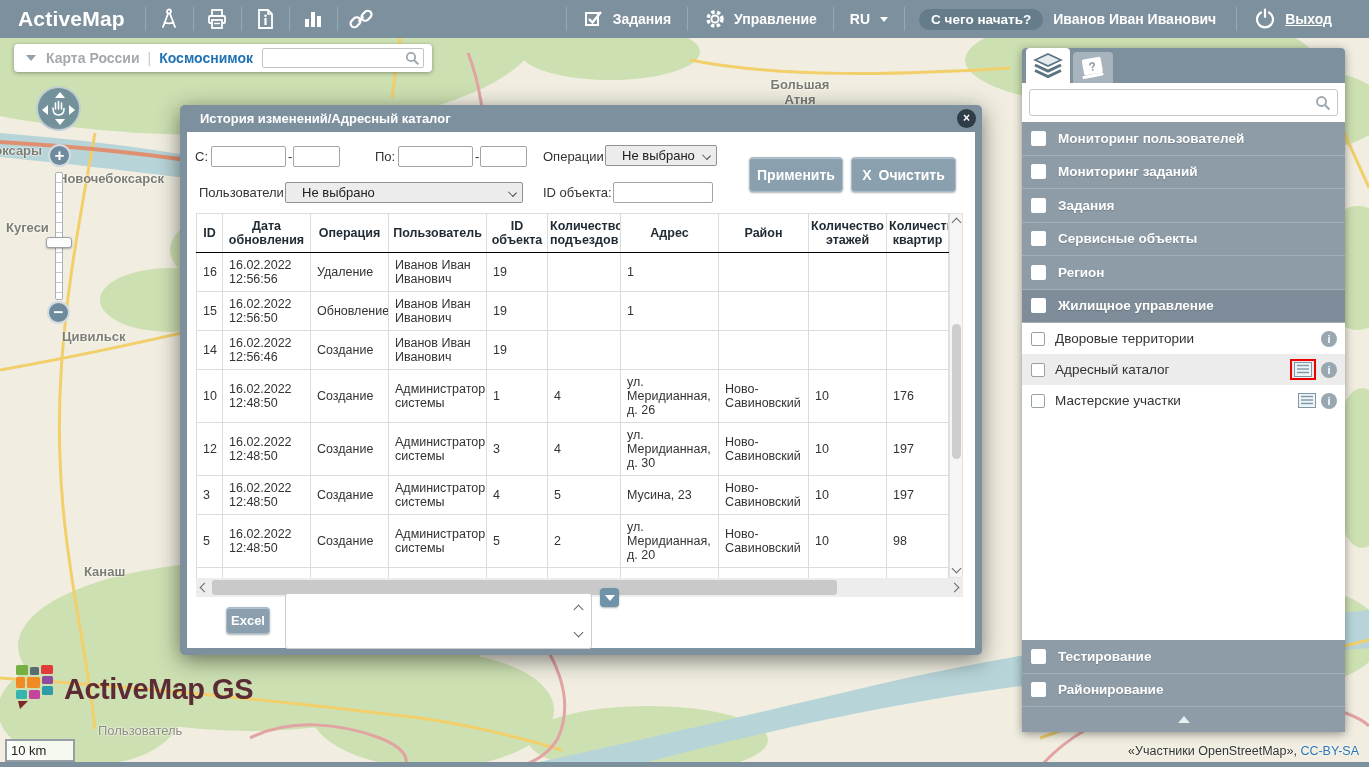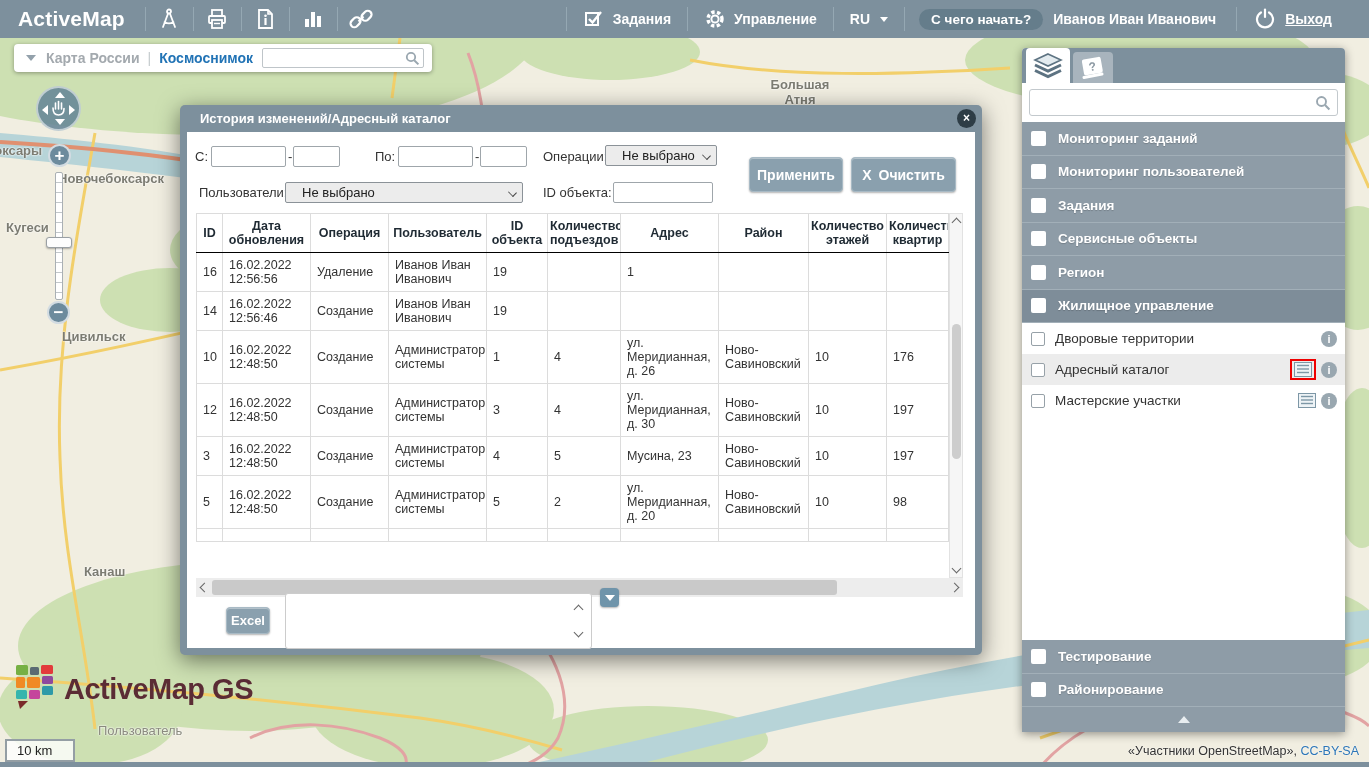--- a/index.html
+++ b/index.html
@@ -152,21 +152,21 @@
                font-weight:bold; display:inline-flex; align-items:center; justify-content:center; cursor:pointer; }
   #sb-spacer { flex:1; background:#fff; }
   #sb-footer { height:25px; background:#8e9ca7; display:flex; align-items:center; justify-content:center; cursor:pointer; }
   #sb-footer i { width:0; height:0; border-left:6px solid transparent; border-right:6px solid transparent; border-bottom:7px solid #e8edf0; display:block; }
 
   
   #logo { position:absolute; left:14px; top:663px; z-index:3; display:flex; align-items:flex-start; }
   #logo-text { font-size:29px; font-weight:bold; color:#5b2c35; margin:10px 0 0 8px; letter-spacing:-.5px; }
   #scalebox { position:absolute; left:5px; top:739px; z-index:3; width:70px; height:23px;
               background:rgba(255,255,255,.8); border:2px solid #949ea4; font-size:13px; color:#222;
-              padding:2px 0 0 10px; }
+              padding:2px 0 0 4px; }
   #attribution { position:absolute; right:10px; top:744px; z-index:3; font-size:12.5px; color:#333;
                  text-shadow:0 0 2px #fff; }
   #attribution a { color:#2c76b8; text-decoration:none; cursor:pointer; }
   #bottom-strip { position:absolute; left:0; bottom:0; width:1369px; height:5px; background:#7d909d; z-index:9; }
 </style>
 </head>
 <body>
 
 <div id="stage">
 
@@ -389,20 +389,32 @@
                 <td>Удаление</td>
                 <td>Иванов Иван Иванович</td>
                 <td>19</td>
                 <td></td>
                 <td>1</td>
                 <td></td>
                 <td></td>
                 <td></td>
               </tr>
               <tr>
+                <td>15</td>
+                <td>16.02.2022 12:56:50</td>
+                <td>Обновление</td>
+                <td>Иванов Иван Иванович</td>
+                <td>19</td>
+                <td></td>
+                <td>1</td>
+                <td></td>
+                <td></td>
+                <td></td>
+              </tr>
+              <tr>
                 <td>14</td>
                 <td>16.02.2022 12:56:46</td>
                 <td>Создание</td>
                 <td>Иванов Иван Иванович</td>
                 <td>19</td>
                 <td></td>
                 <td></td>
                 <td></td>
                 <td></td>
                 <td></td>
@@ -518,25 +530,25 @@
     <div id="sb-search-row">
       <input id="sb-search" value="" style="">
       <svg id="sb-search-icon" width="16" height="16" viewBox="0 0 16 16">
         <circle cx="6.5" cy="6.5" r="4.5" fill="none" stroke="#9aa7b0" stroke-width="1.9"></circle>
         <line x1="10" y1="10" x2="14.4" y2="14.4" stroke="#9aa7b0" stroke-width="2.1"></line>
       </svg>
     </div>
     <div id="sb-groups">
         <div class="sb-group">
           <span class="sb-cb"></span>
+          <span class="sb-glabel">Мониторинг пользователей</span>
+        </div>
+        <div class="sb-group">
+          <span class="sb-cb"></span>
           <span class="sb-glabel">Мониторинг заданий</span>
-        </div>
-        <div class="sb-group">
-          <span class="sb-cb"></span>
-          <span class="sb-glabel">Мониторинг пользователей</span>
         </div>
         <div class="sb-group">
           <span class="sb-cb"></span>
           <span class="sb-glabel">Задания</span>
         </div>
         <div class="sb-group">
           <span class="sb-cb"></span>
           <span class="sb-glabel">Сервисные объекты</span>
         </div>
         <div class="sb-group">

